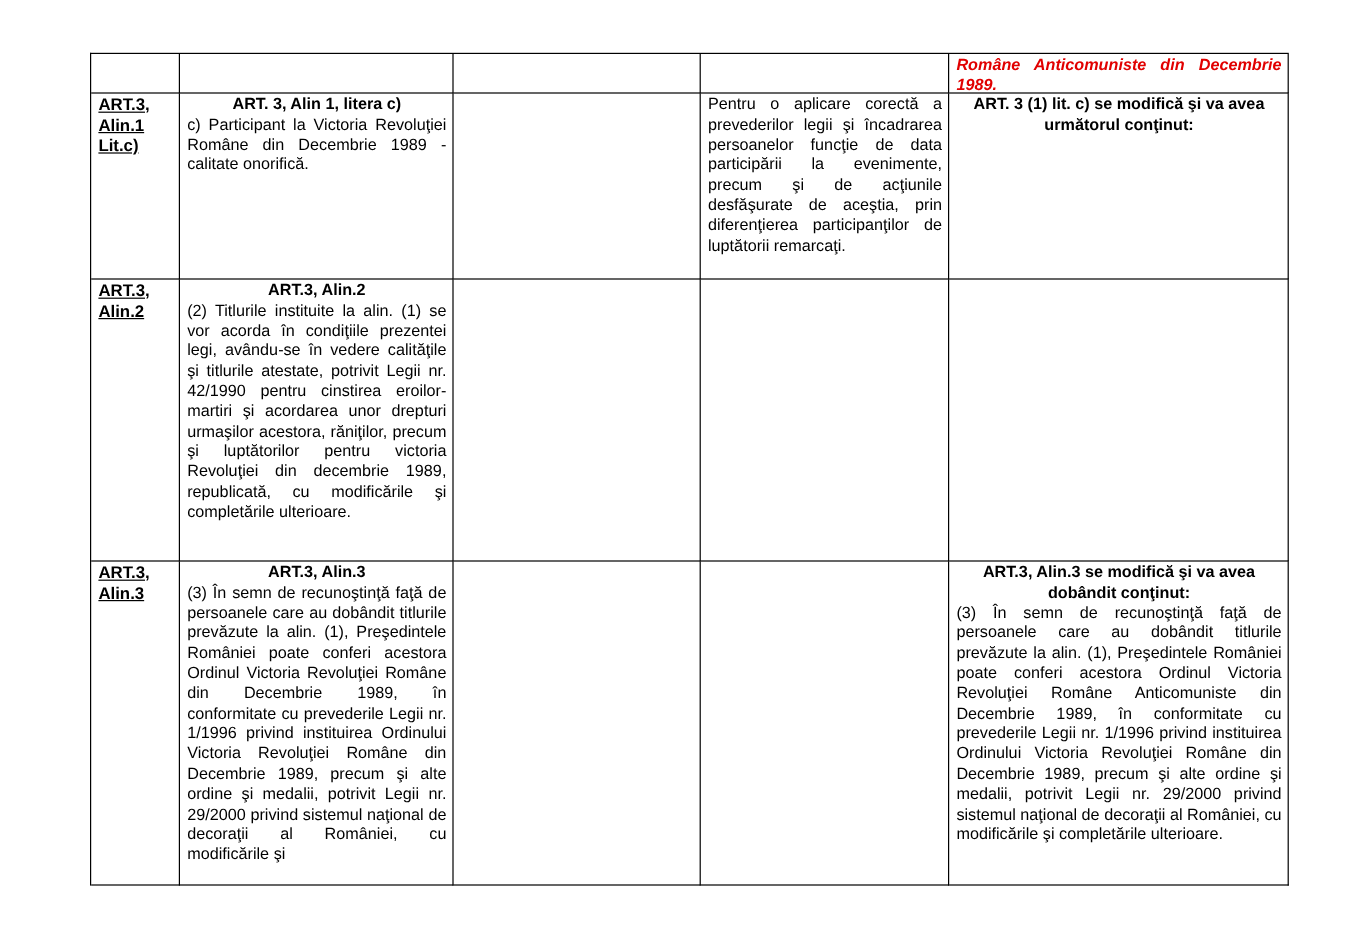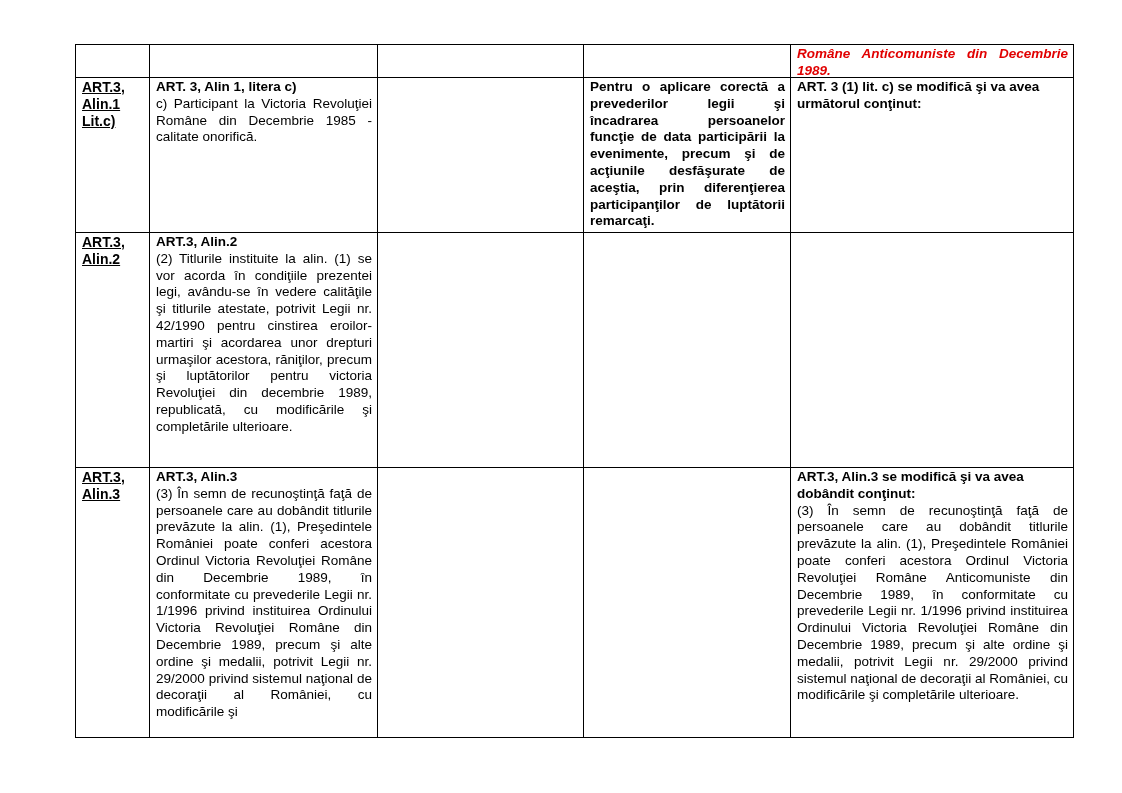--- a/index.html
+++ b/index.html
@@ -45,23 +45,23 @@
     white-space: pre-line;
     text-decoration: underline;
   }
   .para {
     font-size: 13.5px;
     line-height: 16.8px;
     text-align: justify;
   }
   .head {
     font-weight: bold;
-    text-align: left;
+    text-align: center;
   }
-  .bold { font-weight: bold; }
+  .bold { font-weight: normal; }
   .ital { font-style: italic; }
   .red-cont {
     color: var(--red, #e10000);
     font-weight: bold;
     font-style: italic;
   }
 </style>
 </head>
 <body>
 
@@ -74,21 +74,21 @@
     <div class="cell"></div>
     <div class="cell">
       <div class="para red-cont">Române Anticomuniste din Decembrie 1989.</div>
     </div>
 
     <div class="cell c-ref">ART.3,
 Alin.1
 Lit.c)</div>
     <div class="cell">
       <div class="para head">ART. 3, Alin 1, litera c)</div>
-      <div class="para">c) Participant la Victoria Revoluţiei Române din Decembrie 1985 - calitate onorifică.</div>
+      <div class="para">c) Participant la Victoria Revoluţiei Române din Decembrie 1989 - calitate onorifică.</div>
     </div>
     <div class="cell"></div>
     <div class="cell">
       <div class="para bold">Pentru o aplicare corectă a prevederilor legii şi încadrarea persoanelor funcţie de data participării la evenimente, precum şi de acţiunile desfăşurate de aceştia, prin diferenţierea participanţilor de luptătorii remarcaţi.</div>
     </div>
     <div class="cell">
       <div class="para head">ART. 3 (1) lit. c) se modifică şi va avea următorul conţinut:</div>
     </div>
 
     <div class="cell c-ref">ART.3,

